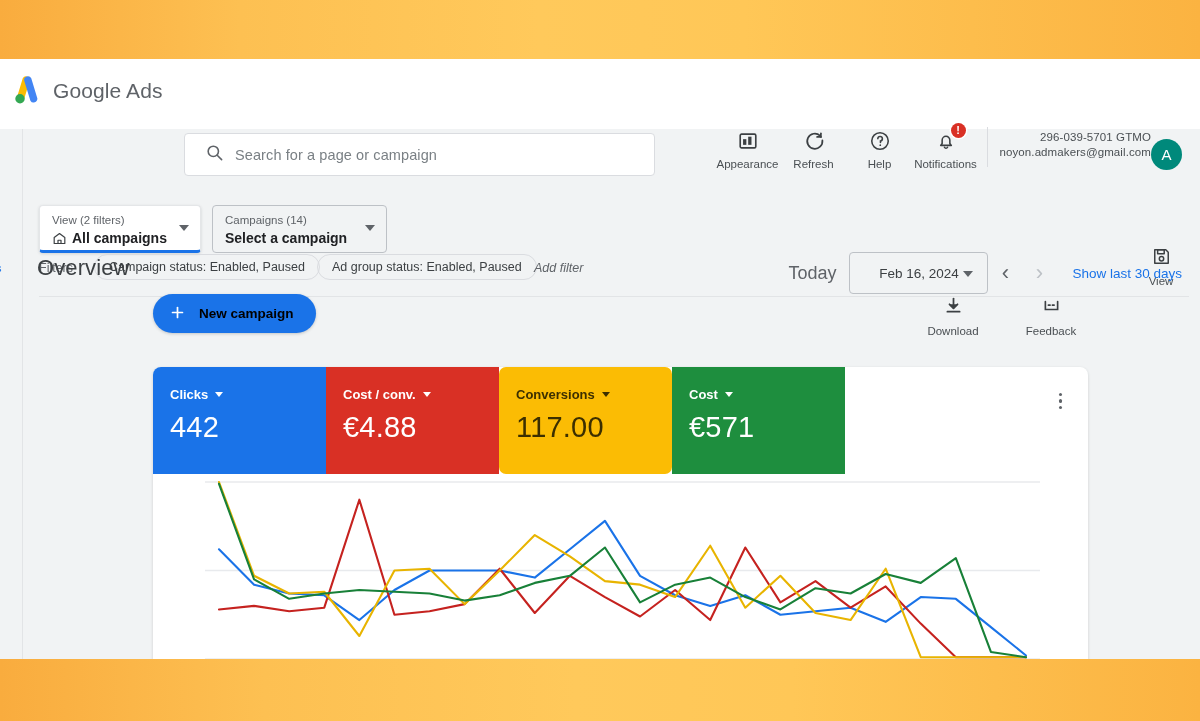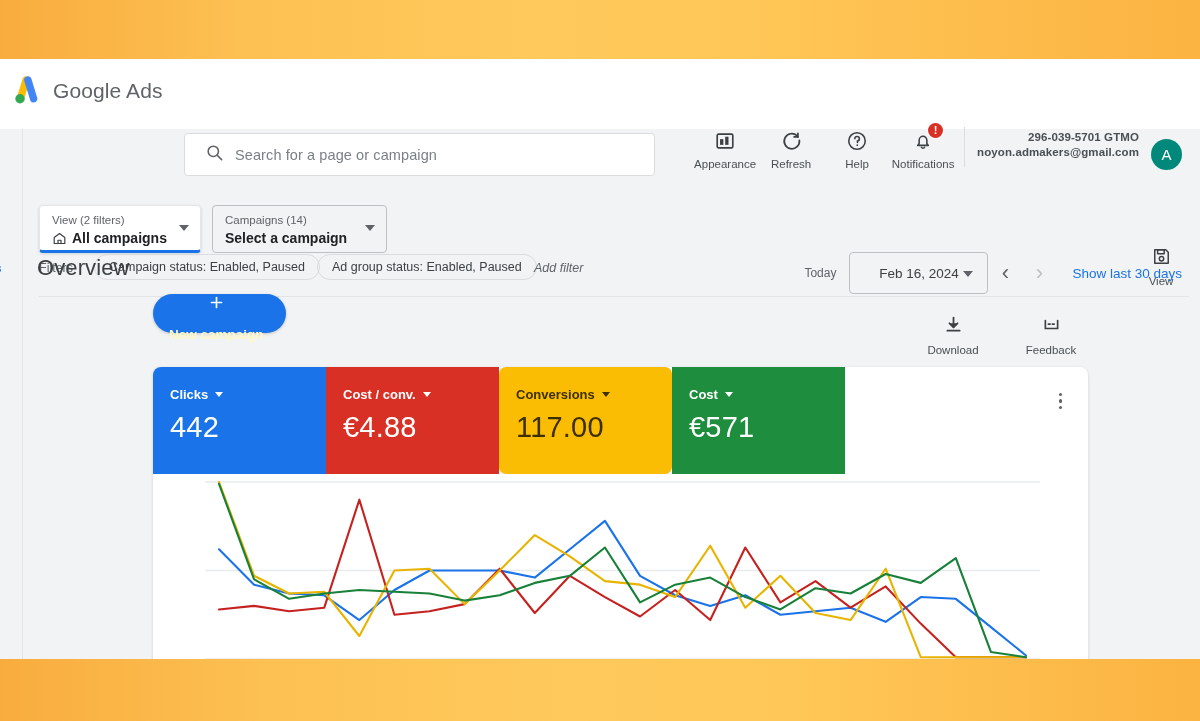--- a/index.html
+++ b/index.html
@@ -128,23 +128,21 @@
     height: 40px;
     background: #dadce0;
     margin: 0 12px 0 8px;
     align-self: flex-start;
   }
   .acct {
     display: flex;
     flex-direction: column;
     align-items: flex-end;
     justify-content: center;
-    margin-right: 12px;
     padding-top: 4px;
-    font-weight: bold;
   }
   .acct-id { font-size: 11.5px; color: #4a4f53; white-space: nowrap; letter-spacing: .1px; }
   .acct-mail { font-size: 11.5px; color: #4a4f53; white-space: nowrap; margin-top: 3px; letter-spacing: .1px; }
   .avatar {
     width: 31px; height: 31px;
     border-radius: 50%;
     background: #00897b;
     color: #fff;
     font-size: 15px;
     display: flex; align-items: center; justify-content: center;
@@ -264,40 +262,39 @@
     font-size: 22px;
     color: #3c4043;
     letter-spacing: .1px;
   }
   .newcampaign {
     position: absolute;
     left: 153px; top: 235px;
     height: 39px;
     border-radius: 20px;
     background: #1a73e8;
-    color: #fef9c3;
+    color: #000000;
     display: flex;
     align-items: center;
     padding: 0 22px 0 16px;
     font-size: 13.5px;
     font-weight: bold;
     gap: 13px;
     box-shadow: 0 1px 3px rgba(60,64,67,.25);
-    flex-direction: column;
   }
   .plus-ic { width: 17px; height: 17px; }
 
   .date-row {
     position: absolute;
     right: 18px; top: 193px;
     display: flex;
     align-items: center;
     height: 42px;
   }
-  .today-lb { font-size: 12px; color: #5f6368; margin-right: 13px; margin-left: 46px; }
+  .today-lb { font-size: 18px; color: #5f6368; margin-right: 13px; margin-left: 46px; }
   .date-pill {
     width: 139px; height: 42px;
     border: 1px solid #bdc1c6;
     border-radius: 4px;
     display: flex;
     align-items: center;
     justify-content: center;
     position: relative;
     box-sizing: border-box;
   }
@@ -319,21 +316,21 @@
   }
   .navarrow.dim { color: #bdc1c6; }
   .show30 {
     font-size: 13.5px;
     color: #1a73e8;
     margin-left: 16px;
     white-space: nowrap;
   }
   .dl-fb {
     position: absolute;
-    right: 117px; top: 255px;
+    right: 117px; top: 236px;
     display: flex;
     gap: 34px;
   }
   .dl-fb .it {
     display: flex;
     flex-direction: column;
     align-items: center;
     width: 64px;
   }
   .dl-fb .it .lb { font-size: 11.5px; color: #4a4f53; margin-top: 5px; white-space: nowrap; }

